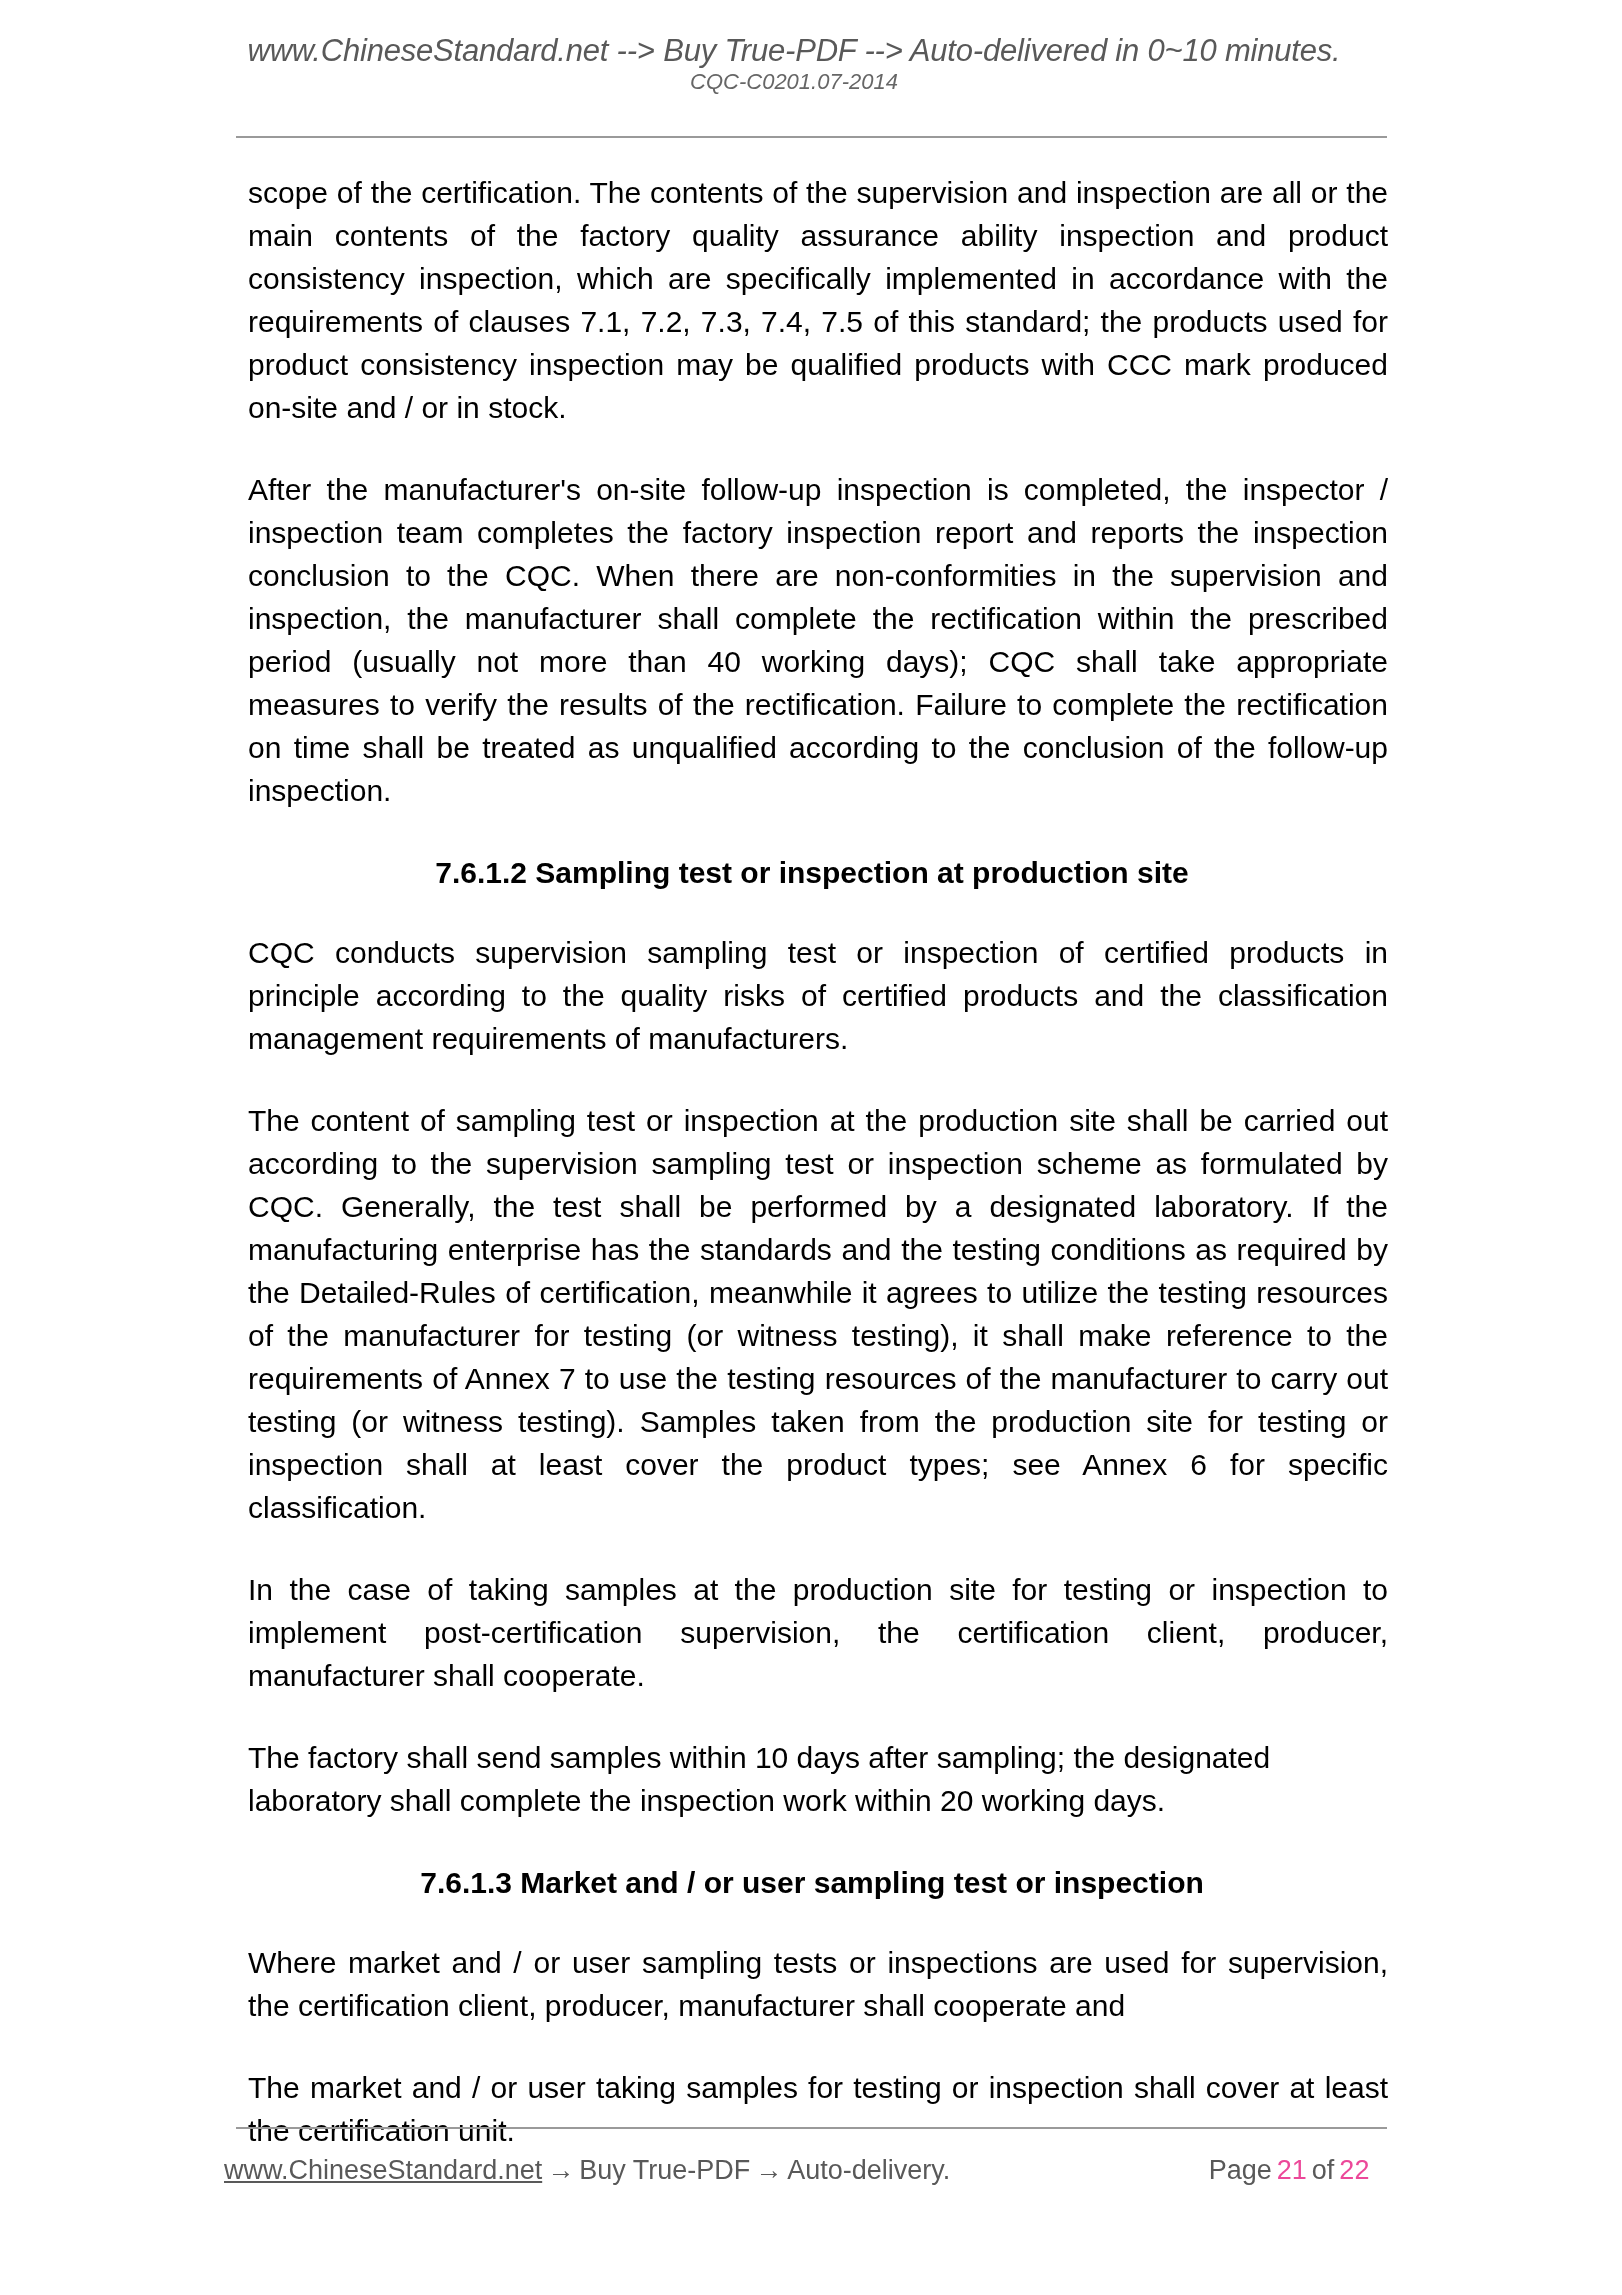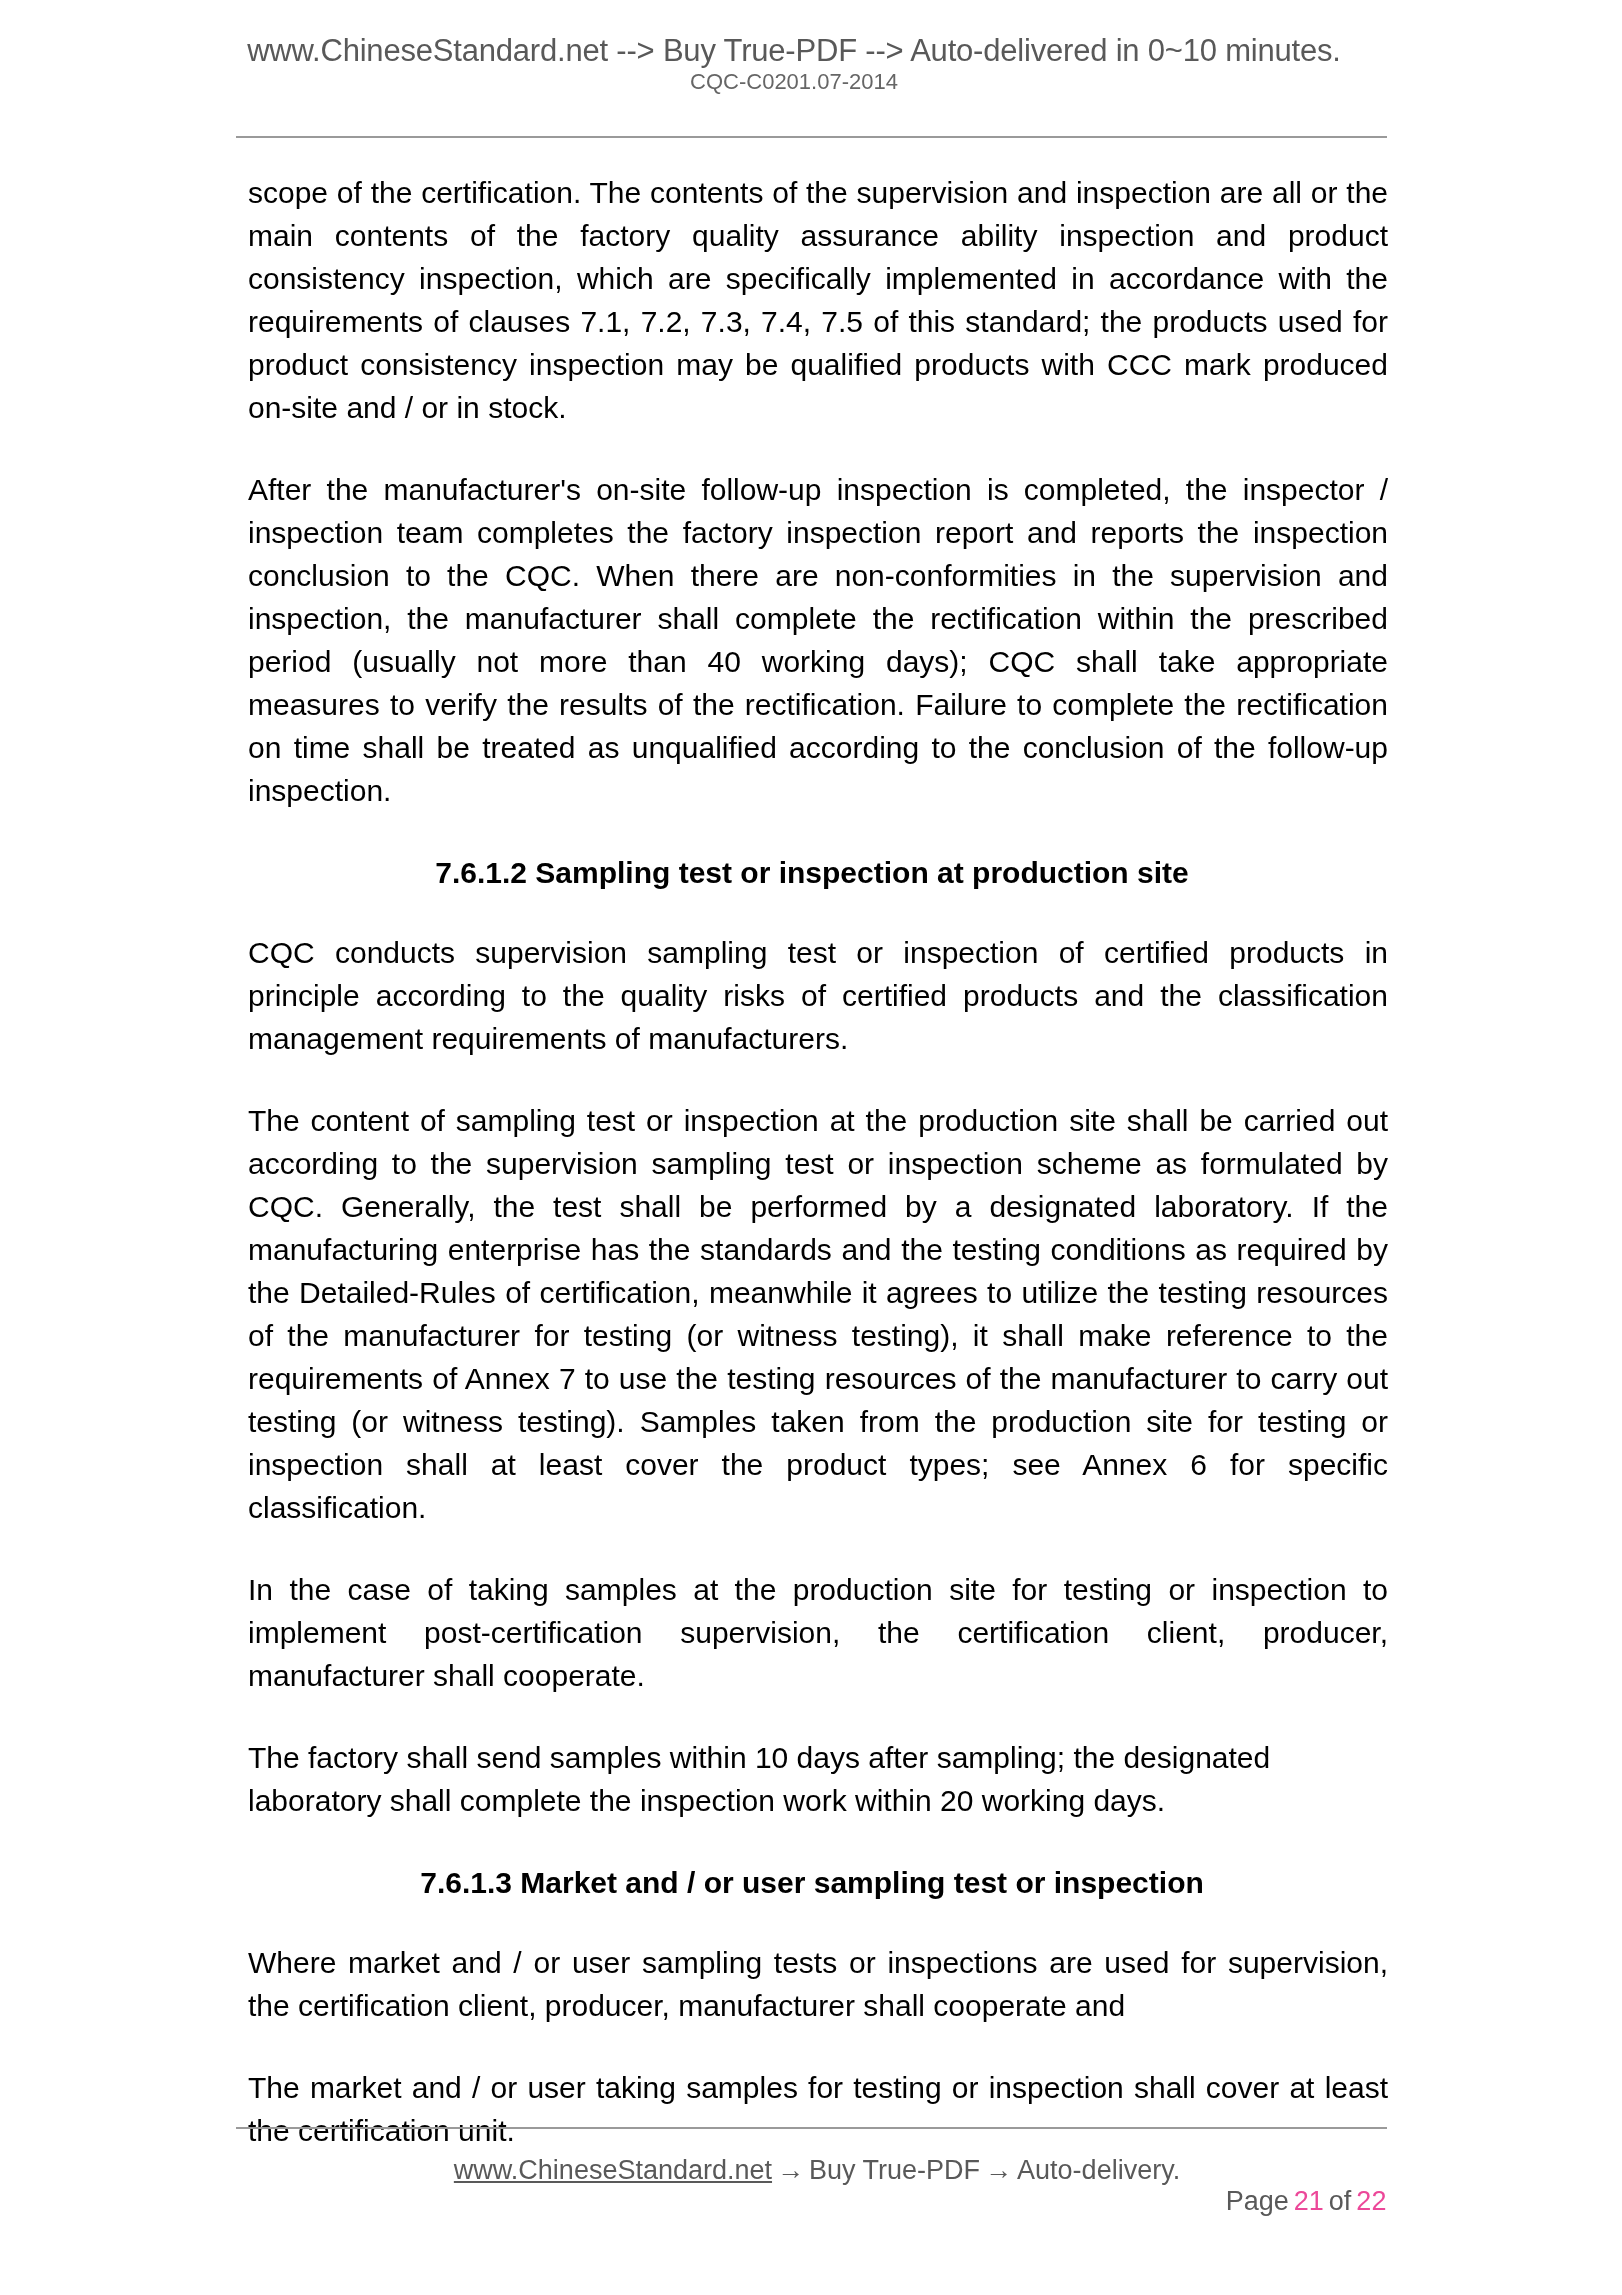--- a/index.html
+++ b/index.html
@@ -17,20 +17,21 @@
     overflow: hidden;
   }
 
   
   .page-header {
     position: absolute;
     top: 35px;
     left: 0;
     width: 1588px;
     text-align: center;
+    font-style: italic;
   }
   .promo-line {
     font-size: 31px;
     color: #595959;
     letter-spacing: -0.2px;
     white-space: nowrap;
     line-height: 1.0;
   }
   .doc-code {
     font-size: 22px;
@@ -81,27 +82,26 @@
     position: absolute;
     top: 2127px;
     left: 236px;
     width: 1151px;
     height: 1.7px;
     background: #9a9a9a;
   }
   .page-footer {
     position: absolute;
     top: 2155px;
-    left: 241px;
+    left: 224px;
     width: 1152px;
     display: flex;
-    align-items: center;
+    align-items: flex-end;
     font-size: 27px;
     color: #595959;
-    flex-direction: column;
   }
   .footer-left {
     white-space: nowrap;
   }
   .footer-site {
     text-decoration: underline;
   }
   .footer-arrow {
     padding: 0 5px;
   }

